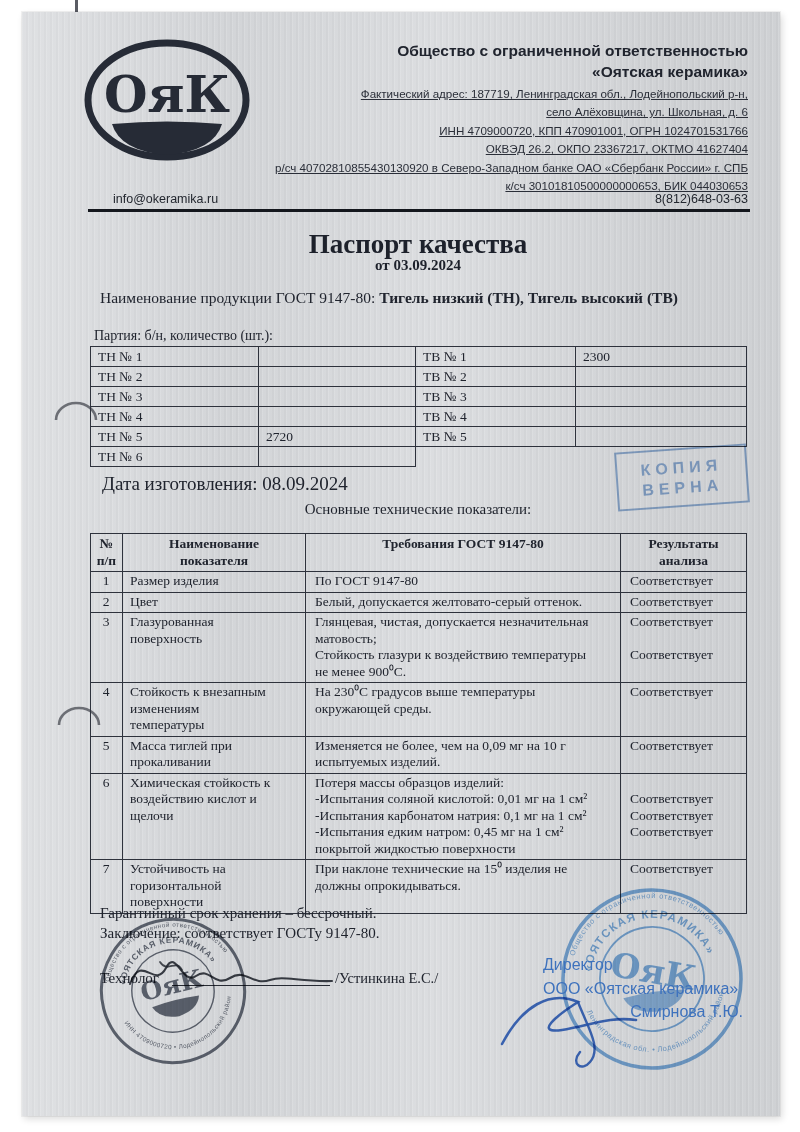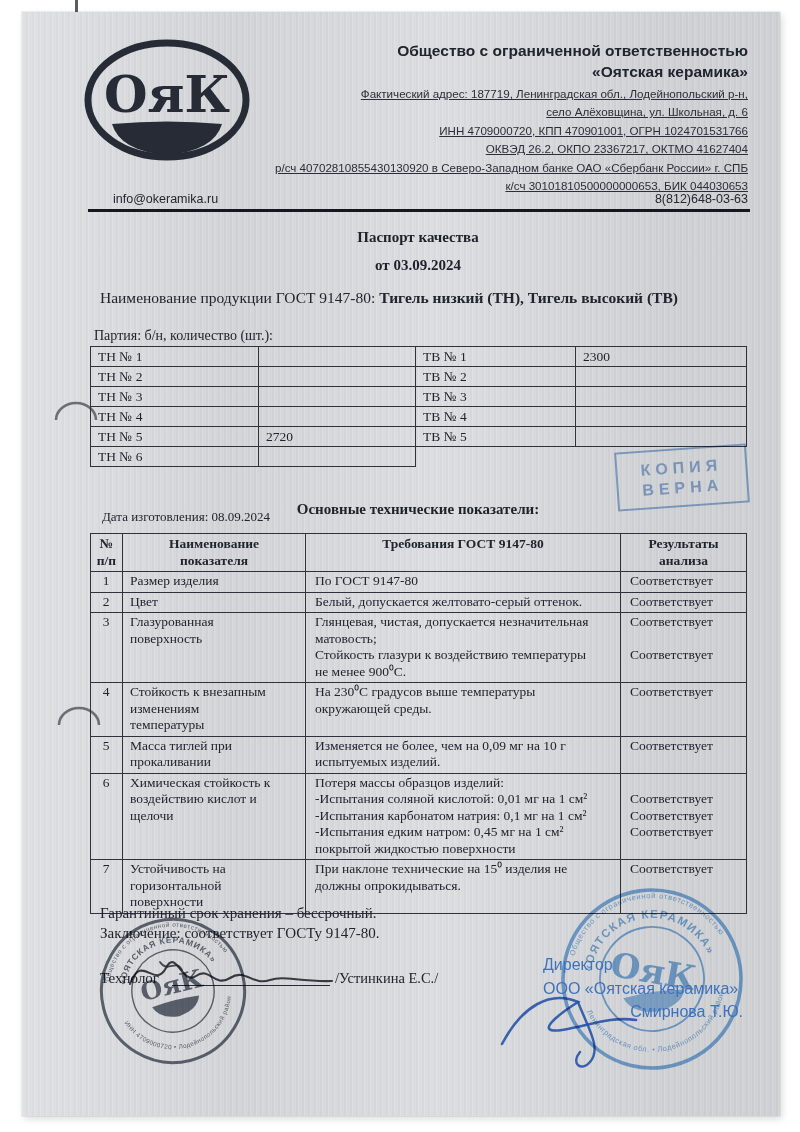--- a/index.html
+++ b/index.html
@@ -22,29 +22,29 @@
   .company{position:absolute;right:32px;top:28px;width:620px;text-align:right;
            font-family:"Liberation Sans",sans-serif;}
   .company .c-bold{font-weight:bold;font-size:15.5px;line-height:21px;color:#20242e;}
   .company .addr{margin-top:3px;font-size:11.6px;line-height:18.4px;color:#2a2e38;text-decoration:underline;}
   .contact{position:absolute;left:75px;right:32px;top:180px;display:flex;justify-content:space-between;
            font-family:"Liberation Sans",sans-serif;font-size:12.5px;color:#23272f;padding-left:16px;}
   .rule{position:absolute;left:66px;right:30px;top:197px;height:3px;background:#14171d;}
 
   
   .title{position:absolute;left:68px;right:34px;top:217px;text-align:center;
-         font-size:15px;font-weight:bold;color:#1d212b;}
+         font-size:27px;font-weight:bold;color:#1d212b;}
   .title-date{position:absolute;left:68px;right:34px;top:245px;text-align:center;
          font-size:15px;font-weight:bold;color:#1d212b;}
   .product{position:absolute;left:78px;top:277px;font-size:15.5px;color:#20242e;}
   .product b{font-weight:bold;}
   .batch-caption{position:absolute;left:72px;top:316px;font-size:14px;color:#20242e;}
-  .mfg{position:absolute;left:80px;top:461px;font-size:13px;color:#20242e;margin-top:36px;}
+  .mfg{position:absolute;left:80px;top:461px;font-size:19px;color:#20242e;}
   .spec-caption{position:absolute;left:68px;right:34px;top:489px;text-align:center;
-                font-size:15px;font-weight:bold;color:#1d212b;}
+                font-size:15px;font-weight:normal;color:#1d212b;}
 
   
   table{border-collapse:collapse;table-layout:fixed;}
   .batch{position:absolute;left:68px;top:334px;width:656px;font-size:13.5px;color:#20242e;}
   .batch td{border:1.4px solid #2e323c;height:19px;padding:0 0 0 7px;line-height:17px;overflow:hidden;}
   .batch td.ghost{border:none;background:transparent;}
   .spec{position:absolute;left:68px;top:521px;width:656px;font-size:13.5px;color:#20242e;}
   .spec th,.spec td{border:1.4px solid #2e323c;line-height:16.5px;vertical-align:top;overflow:hidden;}
   .spec th{font-weight:bold;text-align:center;padding:2px 1px;}
   .spec td{padding:1px 2px 2px 7px;}

